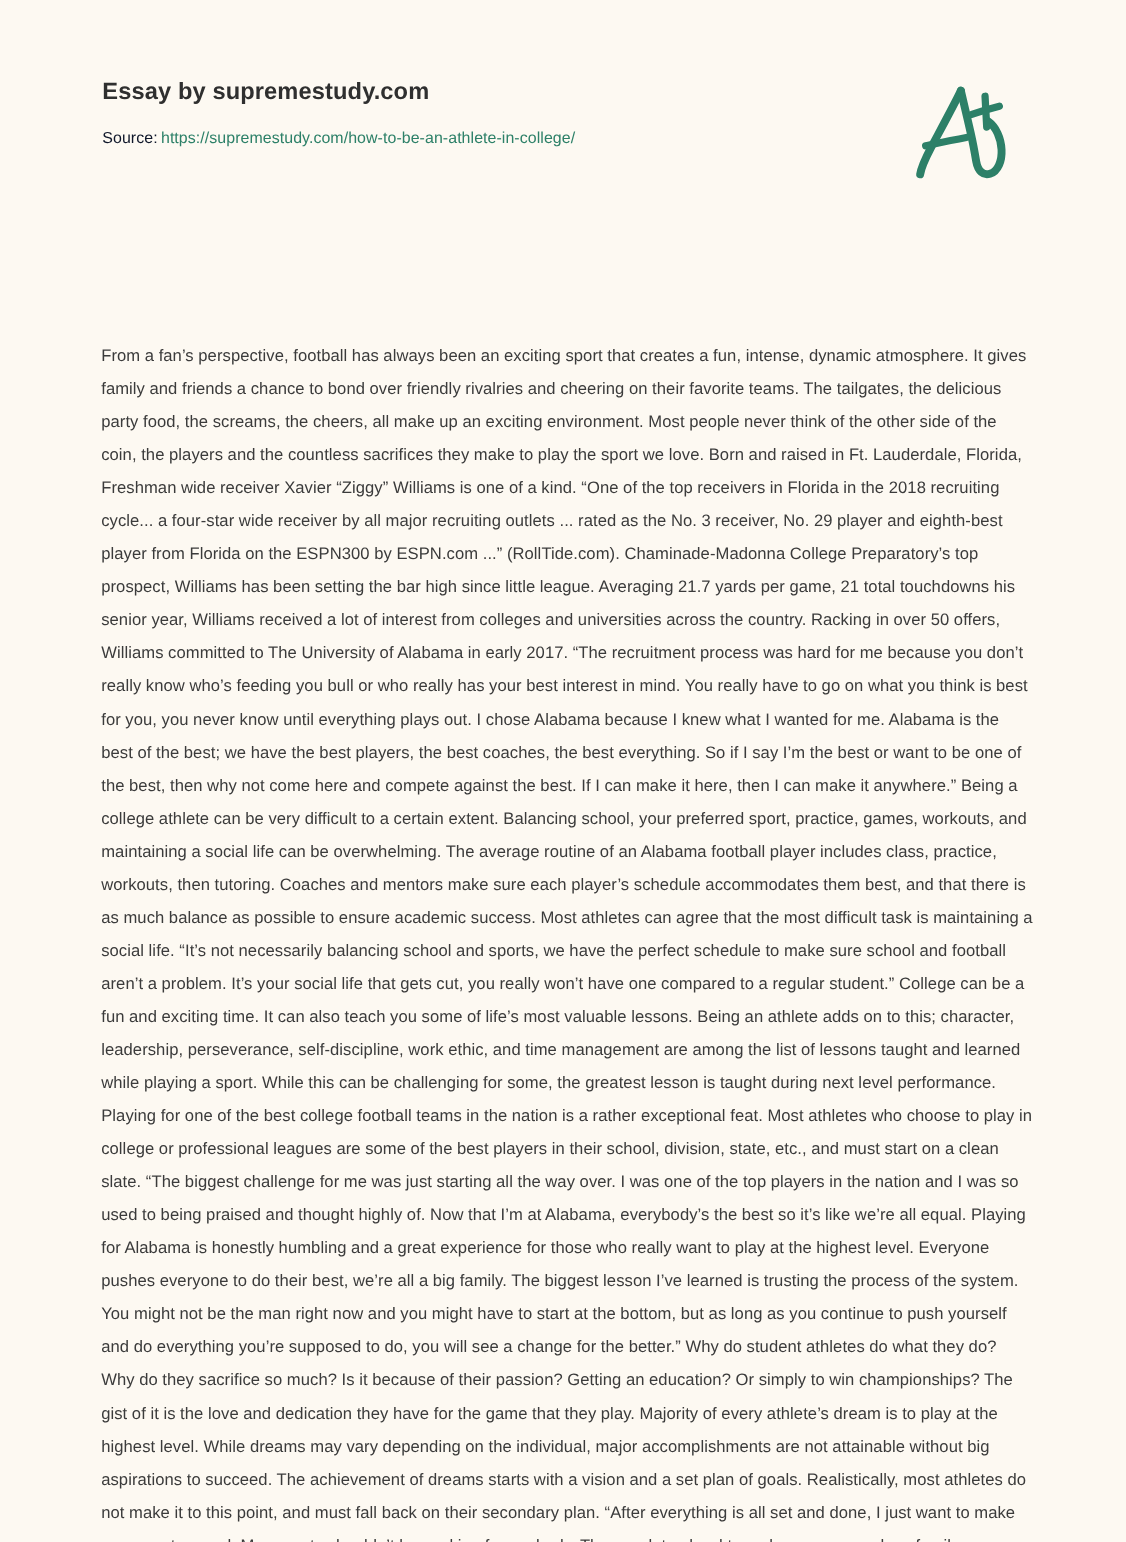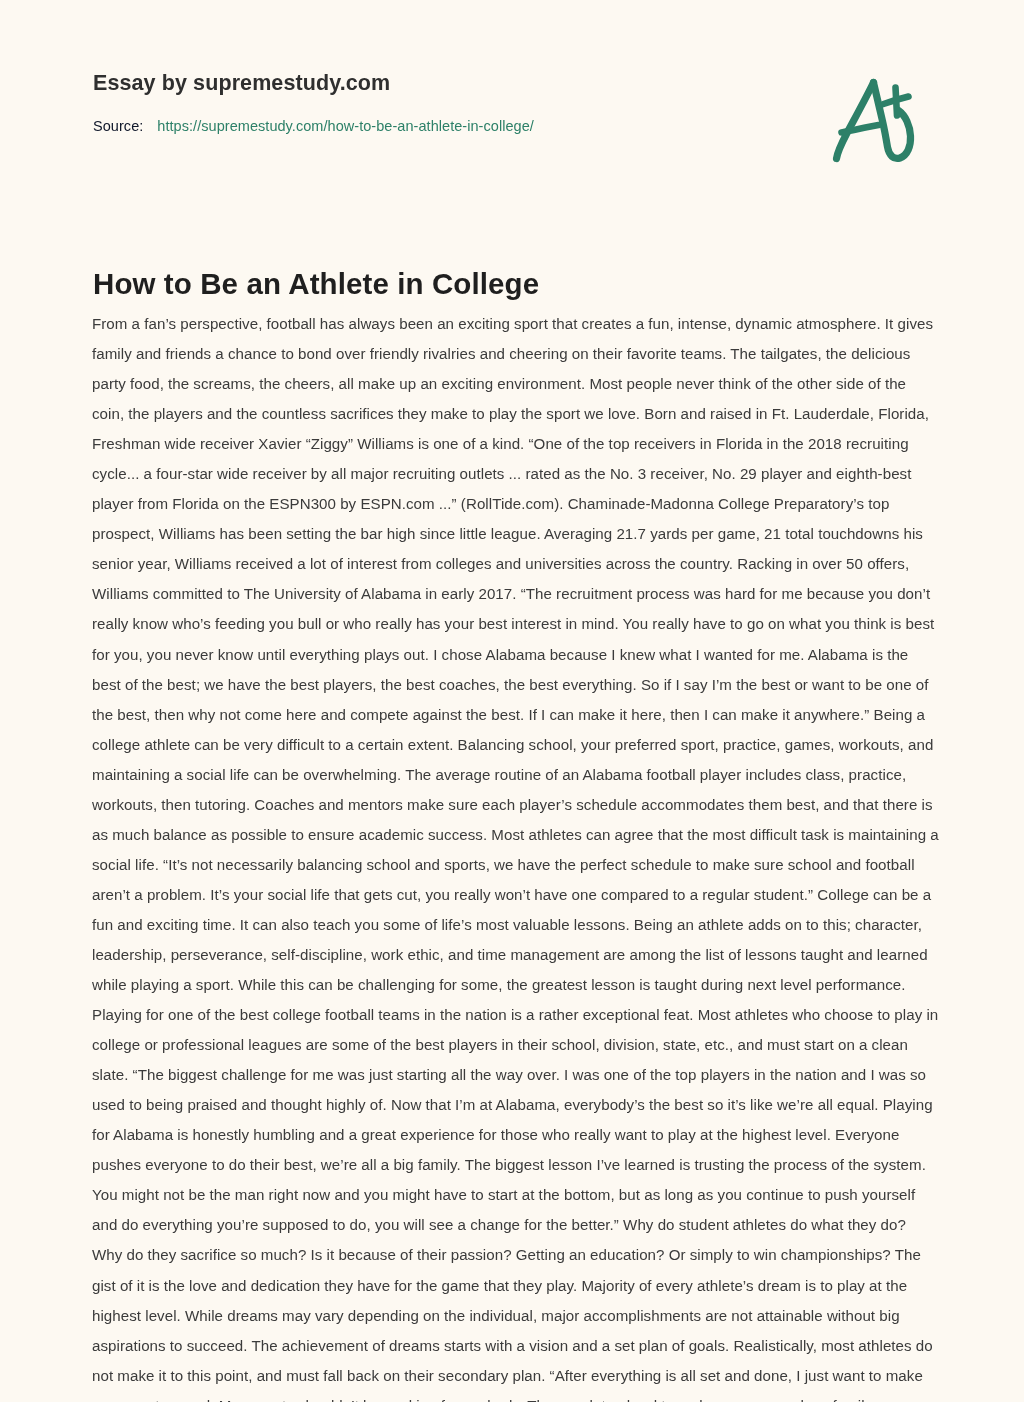--- a/index.html
+++ b/index.html
@@ -52,21 +52,21 @@
     letter-spacing: 0.05px;
   }
 
   .source-label {
     color: #0f172a;
   }
 
   .source-url {
     color: #2d8068;
     text-decoration: none;
-    margin-left: 14px;
+    margin-left: 3px;
   }
 
   
   .logo {
     position: absolute;
     left: 818px;
     top: 68px;
     width: 104px;
     height: 102px;
   }
@@ -127,17 +127,16 @@
         <path d="M23.5 64.5 C33 62.5, 47 59.5, 60.5 57" stroke-width="6.6"></path>
 
         <path d="M65.5 36 C72.5 33.5, 82.5 30.5, 90.5 28.5" stroke-width="6.6"></path>
 
         <path d="M77.5 19.5 C78 28, 78.5 38.5, 79 47.5" stroke-width="6.6"></path>
       </svg>
     </div>
 
   </div>
 
-  <h1 class="doc-title">How to Be an Athlete in College</h1>
 
   <div class="doc-body">From a fan’s perspective, football has always been an exciting sport that creates a fun, intense, dynamic atmosphere. It gives family and friends a chance to bond over friendly rivalries and cheering on their favorite teams. The tailgates, the delicious party food, the screams, the cheers, all make up an exciting environment. Most people never think of the other side of the coin, the players and the countless sacrifices they make to play the sport we love. Born and raised in Ft. Lauderdale, Florida, Freshman wide receiver Xavier “Ziggy” Williams is one of a kind. “One of the top receivers in Florida in the 2018 recruiting cycle... a four-star wide receiver by all major recruiting outlets ... rated as the No. 3 receiver, No. 29 player and eighth-best player from Florida on the ESPN300 by ESPN.com ...” (RollTide.com). Chaminade-Madonna College Preparatory’s top prospect, Williams has been setting the bar high since little league. Averaging 21.7 yards per game, 21 total touchdowns his senior year, Williams received a lot of interest from colleges and universities across the country. Racking in over 50 offers, Williams committed to The University of Alabama in early 2017. “The recruitment process was hard for me because you don’t really know who’s feeding you bull or who really has your best interest in mind. You really have to go on what you think is best for you, you never know until everything plays out. I chose Alabama because I knew what I wanted for me. Alabama is the best of the best; we have the best players, the best coaches, the best everything. So if I say I’m the best or want to be one of the best, then why not come here and compete against the best. If I can make it here, then I can make it anywhere.” Being a college athlete can be very difficult to a certain extent. Balancing school, your preferred sport, practice, games, workouts, and maintaining a social life can be overwhelming. The average routine of an Alabama football player includes class, practice, workouts, then tutoring. Coaches and mentors make sure each player’s schedule accommodates them best, and that there is as much balance as possible to ensure academic success. Most athletes can agree that the most difficult task is maintaining a social life. “It’s not necessarily balancing school and sports, we have the perfect schedule to make sure school and football aren’t a problem. It’s your social life that gets cut, you really won’t have one compared to a regular student.” College can be a fun and exciting time. It can also teach you some of life’s most valuable lessons. Being an athlete adds on to this; character, leadership, perseverance, self-discipline, work ethic, and time management are among the list of lessons taught and learned while playing a sport. While this can be challenging for some, the greatest lesson is taught during next level performance. Playing for one of the best college football teams in the nation is a rather exceptional feat. Most athletes who choose to play in college or professional leagues are some of the best players in their school, division, state, etc., and must start on a clean slate. “The biggest challenge for me was just starting all the way over. I was one of the top players in the nation and I was so used to being praised and thought highly of. Now that I’m at Alabama, everybody’s the best so it’s like we’re all equal. Playing for Alabama is honestly humbling and a great experience for those who really want to play at the highest level. Everyone pushes everyone to do their best, we’re all a big family. The biggest lesson I’ve learned is trusting the process of the system. You might not be the man right now and you might have to start at the bottom, but as long as you continue to push yourself and do everything you’re supposed to do, you will see a change for the better.” Why do student athletes do what they do? Why do they sacrifice so much? Is it because of their passion? Getting an education? Or simply to win championships? The gist of it is the love and dedication they have for the game that they play. Majority of every athlete’s dream is to play at the highest level. While dreams may vary depending on the individual, major accomplishments are not attainable without big aspirations to succeed. The achievement of dreams starts with a vision and a set plan of goals. Realistically, most athletes do not make it to this point, and must fall back on their secondary plan. “After everything is all set and done, I just want to make my parents proud. My parents shouldn’t be working for anybody. They work too hard to make sure me and my family are good, and I just want to be able to take care of them. It’s my turn to make sure everybody straight. My dream is to make it to the league, but I’m getting my degree in Business. I plan on using both to my advantage. I want to open my own business one day and manage multiple businesses and organizations as well. Moral of the story, I just want to be successful.” Being a student athlete can be challenging for some. As fans, we often forget the sacrifices that these elite individuals selflessly make.</div>
 
 </div>
 
 </body></html>

